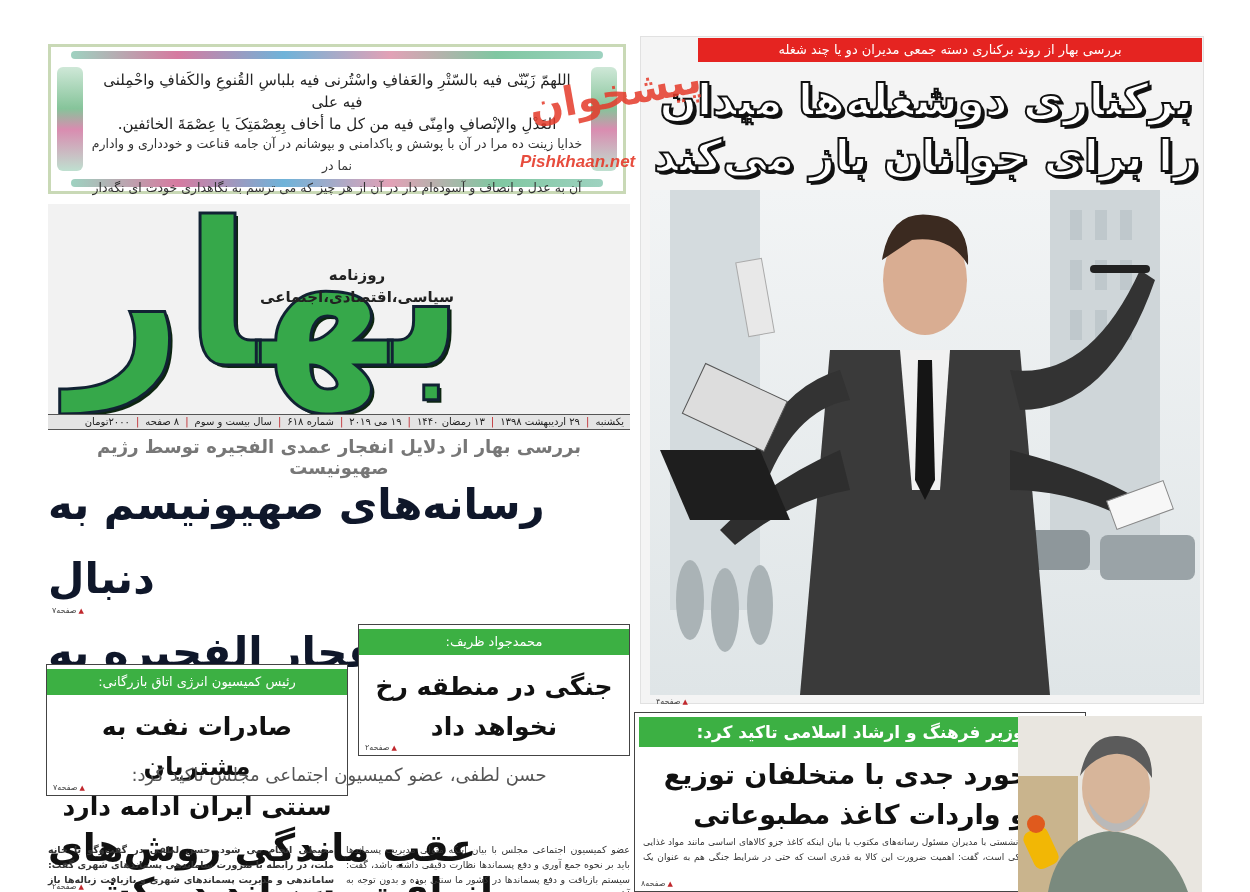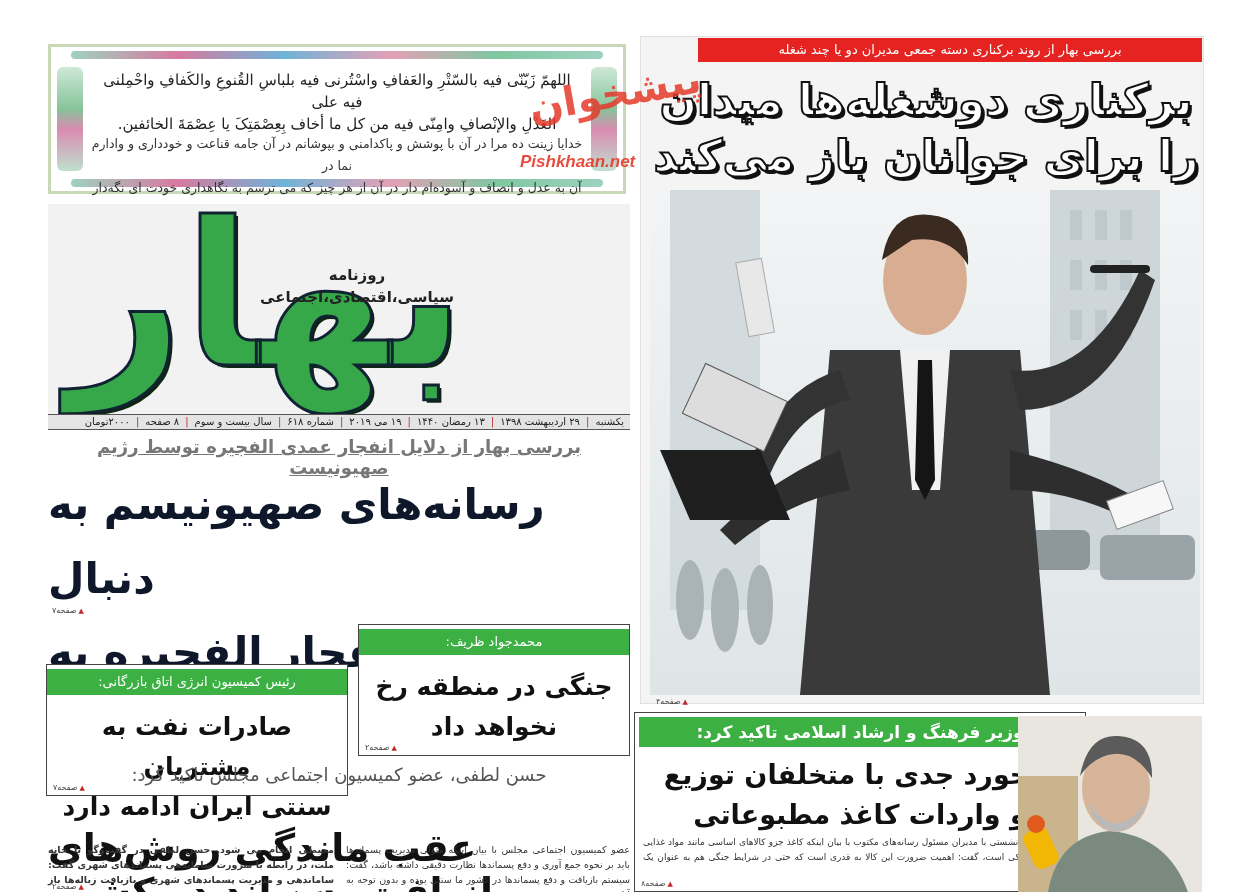--- a/index.html
+++ b/index.html
@@ -49,21 +49,21 @@
   }
   .tagline { position: absolute; left: 212px; top: 60px; text-align: center; font-weight: bold; font-size: 15px; line-height: 22px; color: #222; }
   .datebar {
     left: 48px; top: 414px; width: 582px; height: 16px; background: #e4e4e4;
     border-top: 1px solid #555; border-bottom: 1px solid #555; box-sizing: border-box;
     font-size: 10px; line-height: 14px; padding: 0 6px; white-space: nowrap; display: flex; gap: 6px; color: #222;
   }
   .datebar .sep { color: #c0282d; }
 
   
-  .kicker { left: 48px; top: 436px; width: 582px; text-align: center; color: #777; font-weight: bold; font-size: 18px; text-decoration: underline; }
+  .kicker { left: 48px; top: 436px; width: 582px; text-align: center; color: #777; font-weight: bold; font-size: 18px; }
   .lead-h { left: 48px; top: 468px; width: 582px; text-align: left; font-weight: bold; font-size: 42px; line-height: 74px; color: #0f172a; }
   .pageref { font-size: 8px; color: #444; }
   .pageref::before { content: "▲"; color: #c0282d; font-size: 7px; margin-left: 2px; }
 
   
   .box { border: 1.5px solid #444; background: #fff; box-sizing: border-box; }
   .box .gbar { background: #3cb043; color: #fff; text-align: center; font-size: 13px; height: 26px; line-height: 26px; margin: 4px 0 0 0; }
   .box .bh { text-align: center; font-weight: bold; font-size: 25px; line-height: 40px; margin-top: 12px; color: #111; }
   .box .pr { position: absolute; left: 6px; bottom: 3px; }
 

